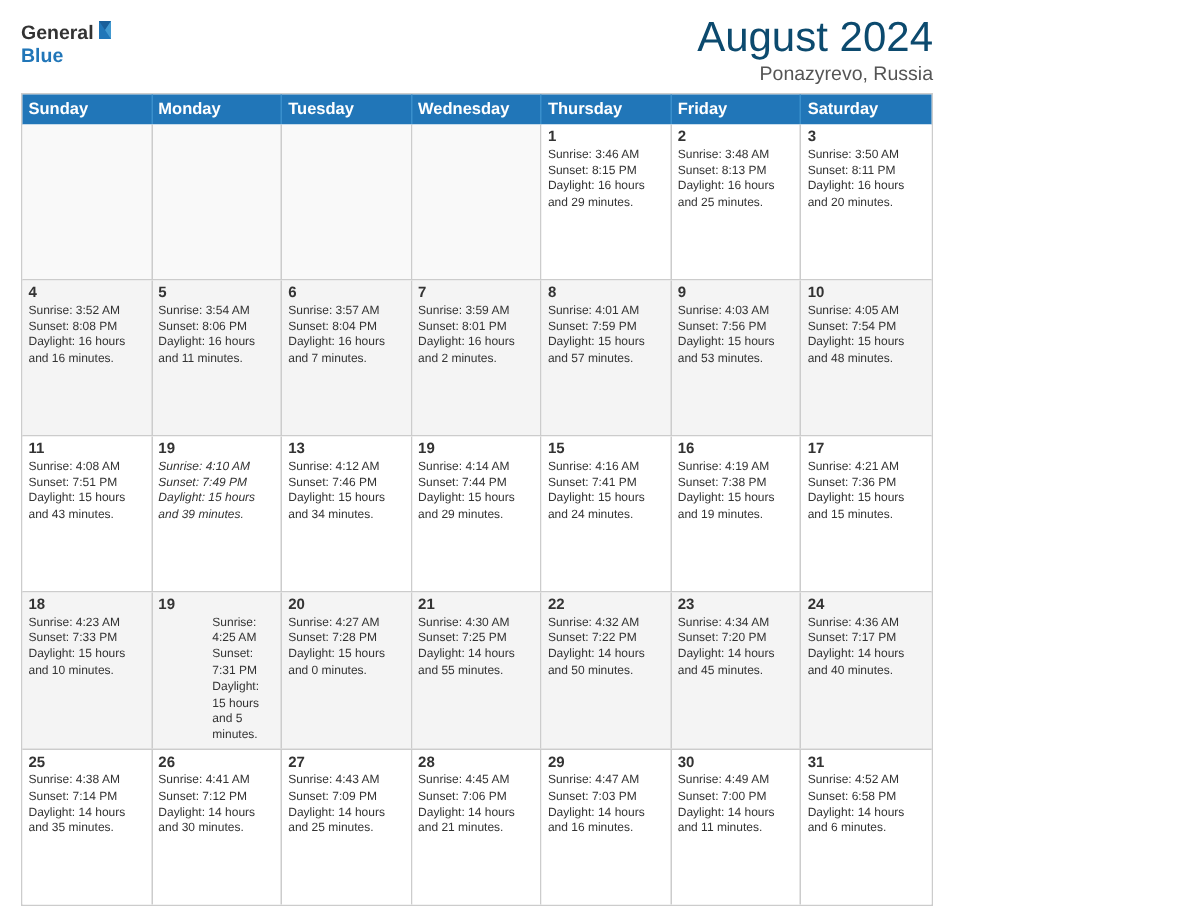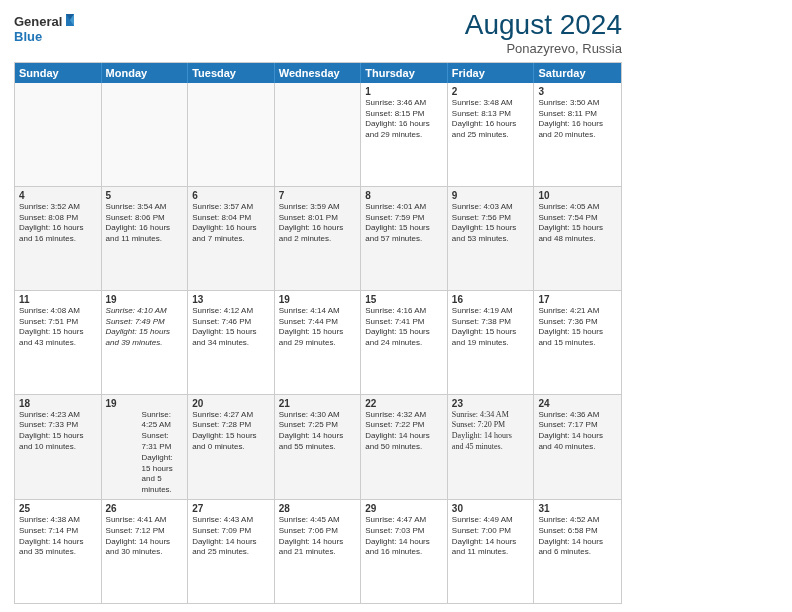--- a/index.html
+++ b/index.html
@@ -293,21 +293,21 @@
           </div>
           <div class="cal-cell alt">
             <span class="day-num">22</span>
             <div class="cell-text" style="white-space: pre-line;">Sunrise: 4:32 AM
 Sunset: 7:22 PM
 Daylight: 14 hours
 and 50 minutes.</div>
           </div>
           <div class="cal-cell alt">
             <span class="day-num">23</span>
-            <div class="cell-text" style="white-space: pre-line; font-family: Liberation Serif, serif;">Sunrise: 4:34 AM
+            <div class="cell-text" style="white-space: pre-line;">Sunrise: 4:34 AM
 Sunset: 7:20 PM
 Daylight: 14 hours
 and 45 minutes.</div>
           </div>
           <div class="cal-cell alt">
             <span class="day-num">24</span>
             <div class="cell-text" style="white-space: pre-line;">Sunrise: 4:36 AM
 Sunset: 7:17 PM
 Daylight: 14 hours
 and 40 minutes.</div>

